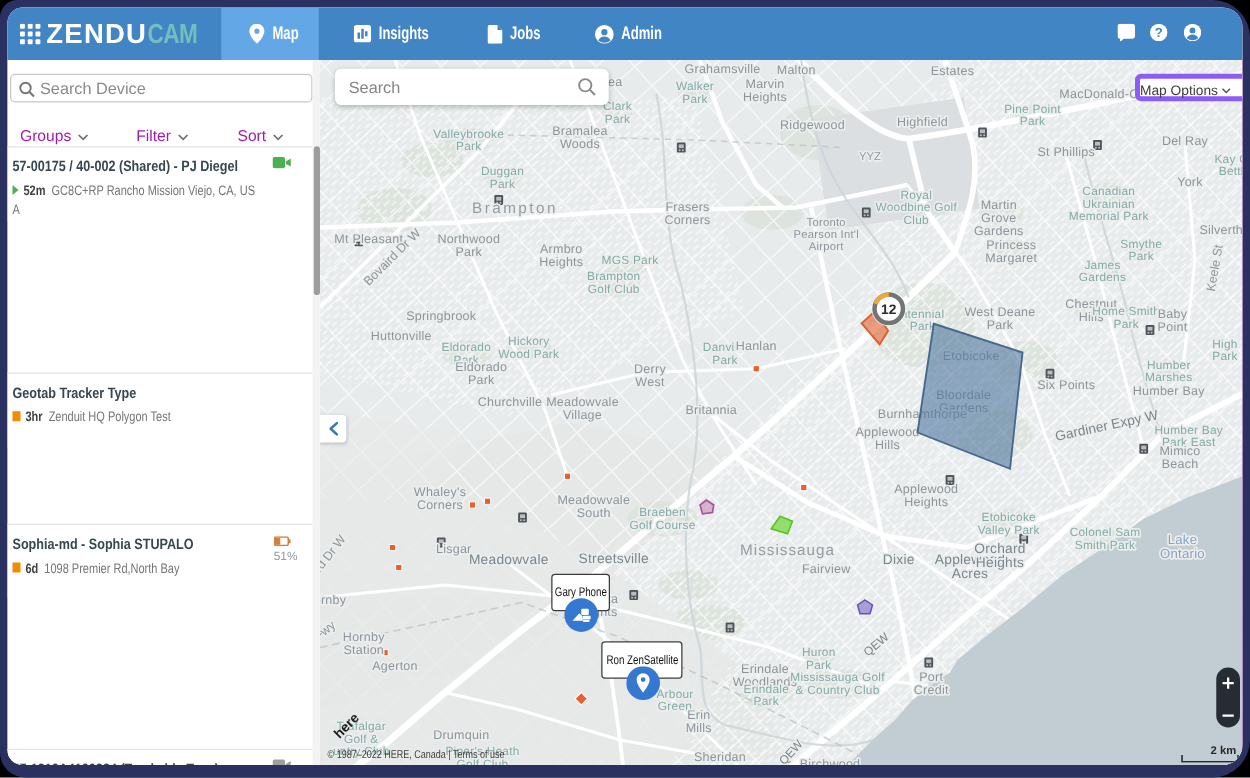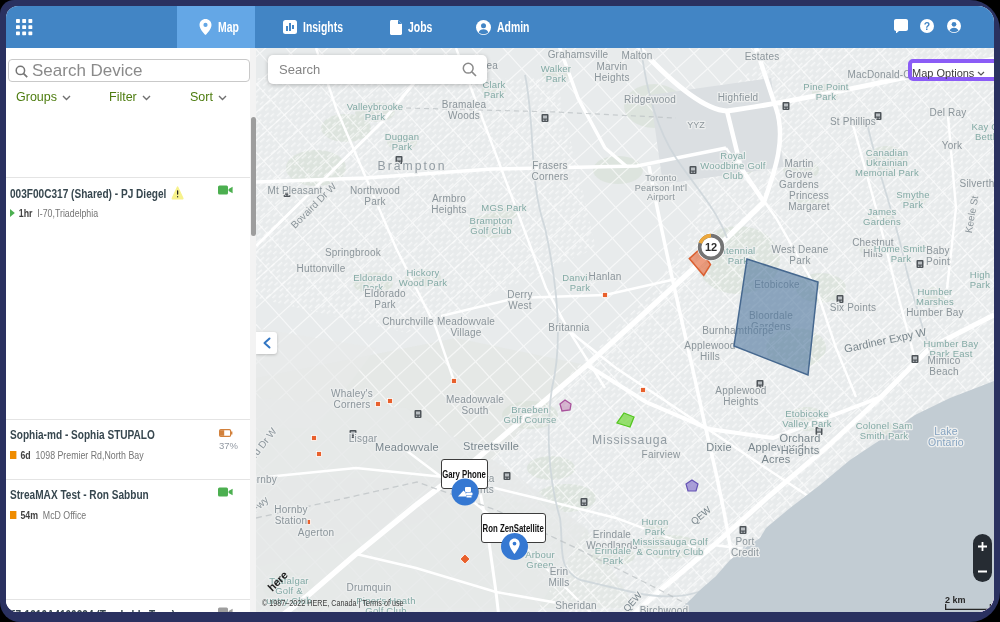--- a/index.html
+++ b/index.html
@@ -5,54 +5,55 @@
 .frame{position:absolute;left:0;top:0;width:1000px;height:622px;background:#2a3160;border-radius:14px 30px 30px 20px}
 .app{position:absolute;left:6px;top:6px;width:988px;height:606px;border-radius:12px 16px 16px 12px;overflow:hidden;background:#fff}
 .header{position:absolute;left:0;top:0;width:988px;height:42px;background:#4285c5}
 .logo{position:absolute;left:31px;top:8px;font-size:22px;font-weight:bold;color:#fff;letter-spacing:1px}
 .logo .cam{color:#74bec0;letter-spacing:-.5px;display:inline-block;transform:scaleX(.82);transform-origin:0 50%;vertical-align:top}
 .tab{position:absolute;top:0;height:42px;display:flex;align-items:center;color:#fff;font-size:14.5px;font-weight:bold}
 .tab.active{background:#64a7e6}
 .sb{position:absolute;left:0;top:42px;width:244px;height:564px;background:#fff}
 .sbx{position:absolute;left:244px;top:42px;width:6px;height:564px;background:#f3f3f3}
 .thumb{position:absolute;left:244.5px;top:111px;width:5px;height:119px;background:#9d9d9d;border-radius:3px}
-.srch{position:absolute;left:2px;top:53px;width:242px;height:23px;border:1px solid #c9c9c9;border-radius:4px;background:#fff;color:#8a8a8a;font-size:17px;line-height:21px;padding-left:23px}
-.ctr{position:absolute;top:84px;width:244px;height:22px;font-size:12.5px;color:#4d7c0f}
+.srch{position:absolute;left:2px;top:53px;width:242px;height:23px;border:1px solid #c9c9c9;border-radius:4px;background:#fff;color:#8a8a8a;font-size:13px;line-height:21px;padding-left:23px}
+.ctr{position:absolute;top:96px;width:244px;height:22px;font-size:12.5px;color:#a21caf}
 .it{position:absolute;left:0;width:244px;border-top:1px solid #e4e4e4;background:#fff}
 .tt{position:absolute;left:4px;top:8px;font-size:12px;font-weight:bold;color:#37474f;white-space:nowrap;transform:scaleX(.84);transform-origin:0 0}
 .sub{position:absolute;left:4px;top:28px;font-size:11px;color:#757575;width:280px;line-height:14.5px;white-space:nowrap;transform:scaleX(.8);transform-origin:0 0}
 .sub b{color:#424242;font-weight:bold;margin-right:6px}
 .map{position:absolute;left:250px;top:42px;width:738px;height:564px;background:#d946ef;overflow:hidden}
 svg text{font-family:"Liberation Sans",sans-serif;paint-order:stroke;stroke:#eceeee;stroke-width:2.6px;stroke-linejoin:round}
 .msrch{position:absolute;left:12px;top:7px;width:219px;height:29px;background:#fff;border-radius:5px;box-shadow:0 1px 4px rgba(0,0,0,.25);color:#848484;font-size:13px;line-height:29px;padding-left:11px}
 .mopt{position:absolute;left:652px;top:11px;width:102px;height:22px;background:#fff;border:4px solid #8b5cf6;border-radius:5px;font-size:11px;color:#3c3c3c;line-height:20px;text-align:left}
 .coll{position:absolute;left:0px;top:284px;width:21px;height:22px;background:#fff;border-radius:0 3px 3px 0;box-shadow:0 1px 3px rgba(0,0,0,.2);text-align:center}
-.mlab{position:absolute;background:#fff;border:1.5px solid #3c3c3c;border-radius:3px;font-size:10px;font-weight:bold;color:#111;height:30px;display:flex;align-items:center;justify-content:center;white-space:nowrap}
+.mlab{position:absolute;background:#fff;border:1.5px solid #3c3c3c;border-radius:3px;font-size:10px;font-weight:normal;color:#111;height:30px;display:flex;align-items:center;justify-content:center;white-space:nowrap}
 .mlab span{display:inline-block;transform:scaleX(.78)}
 .zoomc{position:absolute;left:717px;top:486px;width:19px;height:48px;background:#262c33;border-radius:10px;color:#fff;text-align:center}
 .attr{position:absolute;left:6px;top:550px;font-size:9px;color:#3c3c3c}
-.scale{position:absolute;left:689px;top:547px;width:44px;font-size:9px;font-weight:bold;color:#272727;}
+.scale{position:absolute;left:689px;top:547px;width:44px;font-size:9px;font-weight:bold;color:#272727;text-align:right}
 </style></head><body>
 <div class="frame">
     <div class="app">
 
 <div class="header">
  <svg style="position:absolute;left:10px;top:13px" width="18" height="18" viewBox="0 0 18 18">
   <g fill="#fff">
             <rect x="0" y="0" width="3.9" height="3.9" rx="0.7"></rect>
             <rect x="6.2" y="0" width="3.9" height="3.9" rx="0.7"></rect>
             <rect x="12.4" y="0" width="3.9" height="3.9" rx="0.7"></rect>
             <rect x="0" y="6.2" width="3.9" height="3.9" rx="0.7"></rect>
             <rect x="6.2" y="6.2" width="3.9" height="3.9" rx="0.7"></rect>
             <rect x="12.4" y="6.2" width="3.9" height="3.9" rx="0.7"></rect>
             <rect x="0" y="12.4" width="3.9" height="3.9" rx="0.7"></rect>
             <rect x="6.2" y="12.4" width="3.9" height="3.9" rx="0.7"></rect>
             <rect x="12.4" y="12.4" width="3.9" height="3.9" rx="0.7"></rect>
           </g>
  </svg>
+ <div class="logo">ZENDU<span class="cam">CAM</span></div>
  <div class="tab" style="left:277px">
    <svg width="14" height="14" viewBox="0 0 14 14">
             <rect width="14" height="14" rx="2.5" fill="#fff"></rect>
             <rect x="3" y="6" width="2" height="5" fill="#4285c5"></rect>
             <rect x="6" y="3" width="2" height="8" fill="#4285c5"></rect>
             <rect x="9" y="5" width="2" height="4" fill="#4285c5"></rect>
           </svg>
    <span style="margin-left:6px;display:inline-block;transform:scaleX(.72);transform-origin:0 50%">Insights</span>
         </div>
  <div class="tab active" style="left:171px;width:78px">
@@ -96,49 +97,41 @@
         </svg>Search Device</div>
 <div class="ctr" style="left:10px">Groups<svg style="margin-left:5px" width="9" height="6" viewBox="0 0 9 6">
           <path d="M1 1l3.5 3.5L8 1" stroke="#707070" stroke-width="1.4" fill="none"></path>
         </svg></div>
 <div class="ctr" style="left:103px">Filter<svg style="margin-left:5px" width="9" height="6" viewBox="0 0 9 6">
           <path d="M1 1l3.5 3.5L8 1" stroke="#707070" stroke-width="1.4" fill="none"></path>
         </svg></div>
 <div class="ctr" style="left:184px">Sort<svg style="margin-left:5px" width="9" height="6" viewBox="0 0 9 6">
           <path d="M1 1l3.5 3.5L8 1" stroke="#707070" stroke-width="1.4" fill="none"></path>
         </svg></div>
-<div class="it" style="top:171.3px;height:60.3px">
-        <div class="tt">003F00C317 (Shared) - PJ Diegel<svg style="margin-left:6px;vertical-align:-2px" width="15" height="14" viewBox="0 0 15 14">
-            <path d="M7.5 1.2 L13.8 12.5 H1.2 Z" fill="#f7f28d" stroke="#f7f28d" stroke-width="1.8" stroke-linejoin="round"></path>
-            <rect x="6.8" y="4.2" width="1.5" height="4.6" rx="0.7" fill="#222"></rect>
-            <rect x="6.8" y="10" width="1.5" height="1.5" rx="0.7" fill="#222"></rect>
-          </svg></div>
+<div class="it" style="top:111.0px;height:60.3px">
+        <div class="tt">57-00175 / 40-002 (Shared) - PJ Diegel</div>
         <svg style="position:absolute;right:17px;top:7px" width="15" height="10" viewBox="0 0 15 10">
           <rect y="0.5" width="10" height="9" rx="1.5" fill="#4caf50"></rect>
           <path fill="#4caf50" d="M14.6 1.8v6.4L10.6 5.9V4.1z"></path>
         </svg>
-        <div class="sub"><span style="display:inline-block;width:0;height:0;border-left:6px solid #4caf50;border-top:4.5px solid transparent;border-bottom:4.5px solid transparent;margin-right:5px"></span><b>1hr</b>I-70,Triadelphia</div>
+        <div class="sub"><span style="display:inline-block;width:0;height:0;border-left:6px solid #4caf50;border-top:4.5px solid transparent;border-bottom:4.5px solid transparent;margin-right:5px"></span><b>52m</b>GC8C+RP Rancho Mission Viejo, CA, US<br>A</div>
+      </div>
+<div class="it" style="top:291.9px;height:60.3px">
+        <div class="tt">Geotab Tracker Type</div>
+        <div class="sub"><span style="display:inline-block;width:8px;height:8px;background:#ef8c00;margin-right:5px"></span><b>3hr</b>Zenduit HQ Polygon Test</div>
       </div>
 <div class="it" style="top:412.5px;height:60.3px">
         <div class="tt">Sophia-md - Sophia STUPALO</div>
         <svg style="position:absolute;right:17px;top:9px" width="14" height="8" viewBox="0 0 14 8">
           <rect x="0.6" y="0.6" width="11" height="6.8" rx="1.2" fill="none" stroke="#d2813c" stroke-width="1.2"></rect>
           <path d="M1 1.2h4.2v5.6H1z" fill="#d2813c"></path>
           <path d="M12 2.4h1.4v3.2H12z" fill="#d2813c"></path>
         </svg>
-        <div style="position:absolute;right:12px;top:20px;font-size:9.5px;color:#939aa3">37%</div>
+        <div style="position:absolute;right:12px;top:20px;font-size:9.5px;color:#939aa3">51%</div>
         <div class="sub"><span style="display:inline-block;width:8px;height:8px;background:#ef8c00;margin-right:5px"></span><b>6d</b>1098 Premier Rd,North Bay</div>
-      </div>
-<div class="it" style="top:472.8px;height:60.3px">
-        <div class="tt">StreaMAX Test - Ron Sabbun</div>
-        <svg style="position:absolute;right:17px;top:7px" width="15" height="10" viewBox="0 0 15 10">
-          <rect y="0.5" width="10" height="9" rx="1.5" fill="#4caf50"></rect>
-          <path fill="#4caf50" d="M14.6 1.8v6.4L10.6 5.9V4.1z"></path>
-        </svg>
-        <div class="sub"><span style="display:inline-block;width:8px;height:8px;background:#ef8c00;margin-right:5px"></span><b>54m</b>McD Office</div>
       </div>
 <div class="it" style="top:593.4px;height:60.3px">
         <div class="tt">57-1310A4100234 (Trackable Type)</div>
         <svg style="position:absolute;right:17px;top:7px" width="15" height="10" viewBox="0 0 15 10">
           <rect y="0.5" width="10" height="9" rx="1.5" fill="#9e9e9e"></rect>
           <path fill="#9e9e9e" d="M14.6 1.8v6.4L10.6 5.9V4.1z"></path>
         </svg>
       </div>
 <div class="sbx"></div>
       <div class="thumb"></div>

